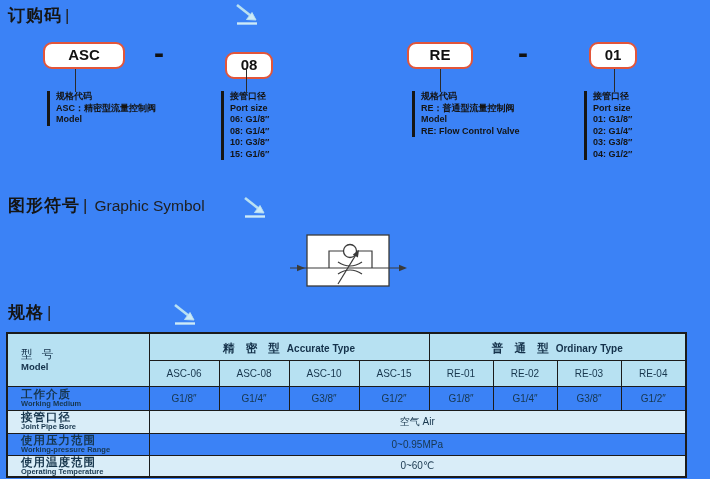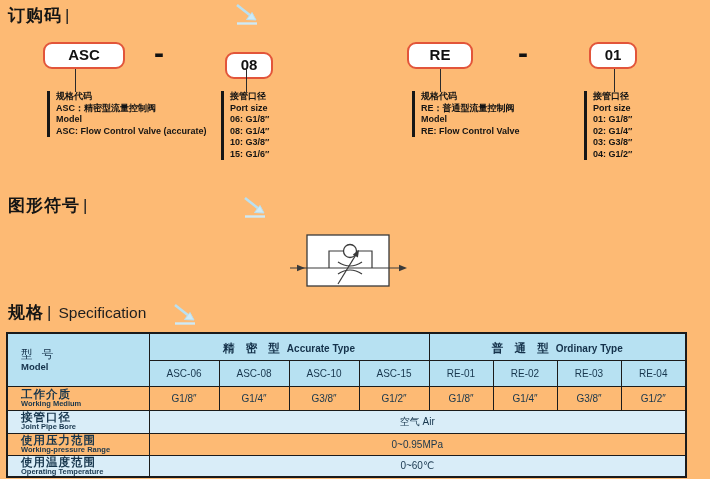--- a/index.html
+++ b/index.html
@@ -1,16 +1,16 @@
 <!DOCTYPE html>
 <html><head>
 <meta charset="utf-8">
 <style>
   html,body{margin:0;padding:0;background:#fff;}
-  .page{position:relative;width:710px;height:479px;background:#fdba74;overflow:hidden;
+  .page{position:relative;width:710px;height:479px;background:#3b82f6;overflow:hidden;
         font-family:"Liberation Sans","DejaVu Sans",sans-serif;color:#111;}
 
   
   .sec-head{position:absolute;left:8px;display:flex;align-items:baseline;white-space:nowrap;}
   .sec-head .zh{font-size:17px;font-weight:bold;letter-spacing:1px;color:#151515;}
   .sec-head .sep{font-size:17px;font-weight:400;margin:0 7px 0 3px;color:#222;}
   .sec-head .en{font-size:15.5px;color:#1e1e1e;}
   .arrow-icon{position:absolute;}
 
   
@@ -68,21 +68,20 @@
 
   <div class="vline" style="left:75px;top:69px;height:23px;"></div>
   <div class="vline" style="left:246px;top:69px;height:23px;"></div>
   <div class="vline" style="left:440px;top:69px;height:23px;"></div>
   <div class="vline" style="left:614px;top:69px;height:23px;"></div>
 
   <div class="desc" style="left:47px;top:91px;">
     <div>规格代码</div>
     <div>ASC：精密型流量控制阀</div>
     <div>Model</div>
-    <div>ASC: Flow Control Valve (accurate)</div>
   </div>
   <div class="desc" style="left:221px;top:91px;">
     <div>接管口径</div>
     <div>Port size</div>
     <div>06: G1/8″</div>
     <div>08: G1/4″</div>
     <div>10: G3/8″</div>
     <div>15: G1/6″</div>
   </div>
   <div class="desc" style="left:412px;top:91px;">
@@ -96,20 +95,21 @@
     <div>Port size</div>
     <div>01: G1/8″</div>
     <div>02: G1/4″</div>
     <div>03: G3/8″</div>
     <div>04: G1/2″</div>
   </div>
 
   <div class="sec-head" style="top:194px;">
     <span class="zh">图形符号</span>
     <span class="sep">|</span>
+    <span class="en">Graphic Symbol</span>
   </div>
   <svg class="arrow-icon" style="left:241px;top:196px;" width="28" height="24" viewBox="0 0 28 24">
     <line x1="4" y1="2" x2="18" y2="13" stroke="#b9e0f2" stroke-width="2.6"></line>
     <polygon points="23,17 13.5,16.5 19,9.5" fill="#cdeaf7" stroke="#b9e0f2" stroke-width="1"></polygon>
     <line x1="4" y1="20.5" x2="24" y2="20.5" stroke="#cdeaf7" stroke-width="2.4"></line>
   </svg>
 
   <div class="symbol-wrap">
     <svg width="122" height="62" viewBox="0 0 122 62">
       <rect x="19" y="6" width="82" height="51" fill="#fff" stroke="#3a3a3a" stroke-width="1.3"></rect>
@@ -125,21 +125,20 @@
       <path d="M50,45 Q62,37 74,45" fill="none" stroke="#3a3a3a" stroke-width="1.2"></path>
 
       <line x1="50" y1="55" x2="69" y2="24" stroke="#3a3a3a" stroke-width="1.2"></line>
       <polygon points="71,21 69.9,28.6 64.8,25.4" fill="#3a3a3a"></polygon>
     </svg>
   </div>
 
   <div class="sec-head" style="top:301px;">
     <span class="zh">规格</span>
     <span class="sep">|</span>
-    <span class="en">Specification</span>
   </div>
   <svg class="arrow-icon" style="left:171px;top:303px;" width="28" height="24" viewBox="0 0 28 24">
     <line x1="4" y1="2" x2="18" y2="13" stroke="#b9e0f2" stroke-width="2.6"></line>
     <polygon points="23,17 13.5,16.5 19,9.5" fill="#cdeaf7" stroke="#b9e0f2" stroke-width="1"></polygon>
     <line x1="4" y1="20.5" x2="24" y2="20.5" stroke="#cdeaf7" stroke-width="2.4"></line>
   </svg>
 
   <table class="spec">
     <colgroup>
       <col style="width:142px;">

